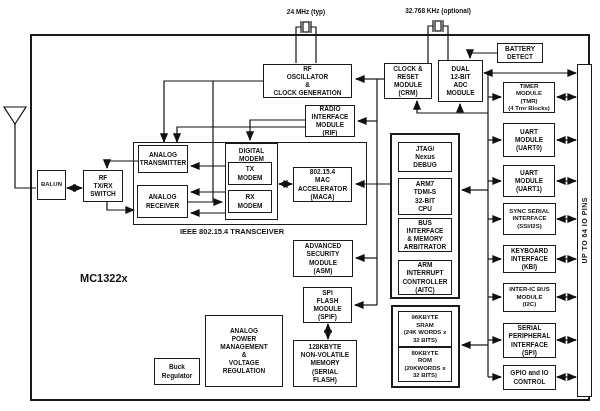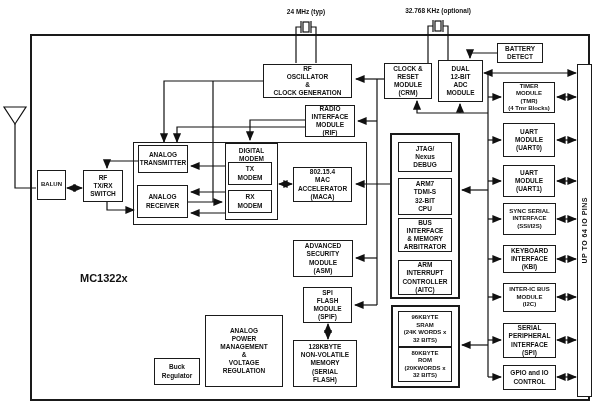--- a/index.html
+++ b/index.html
@@ -117,20 +117,21 @@
 
   <div class="lbl" style="left:270px;top:8px;width:72px;font-size:6.5px;">24 MHz (typ)</div>
   <div class="lbl" style="left:398px;top:7px;width:80px;font-size:6.5px;">32.768 KHz (optional)</div>
 
   <div class="box" style="left:37px;top:170px;width:29px;height:30px;font-size:6px;">BALUN</div>
   <div class="box" style="left:83px;top:170px;width:40px;height:32px;">RF
 TX/RX
 SWITCH</div>
 
   <div class="container" style="left:133px;top:142px;width:234px;height:83px;"></div>
+  <div class="lbl" style="left:152px;top:227px;width:160px;font-size:7.5px;">IEEE 802.15.4 TRANSCEIVER</div>
 
   <div class="box" style="left:138px;top:145px;width:50px;height:28px;">ANALOG
 TRANSMITTER</div>
   <div class="box" style="left:137px;top:185px;width:51px;height:33px;">ANALOG
 RECEIVER</div>
 
   <div class="box" style="left:225px;top:143px;width:53px;height:77px;align-items:flex-start;padding-top:3px;">DIGITAL
 MODEM</div>
   <div class="box" style="left:228px;top:162px;width:44px;height:23px;">TX
 MODEM</div>

